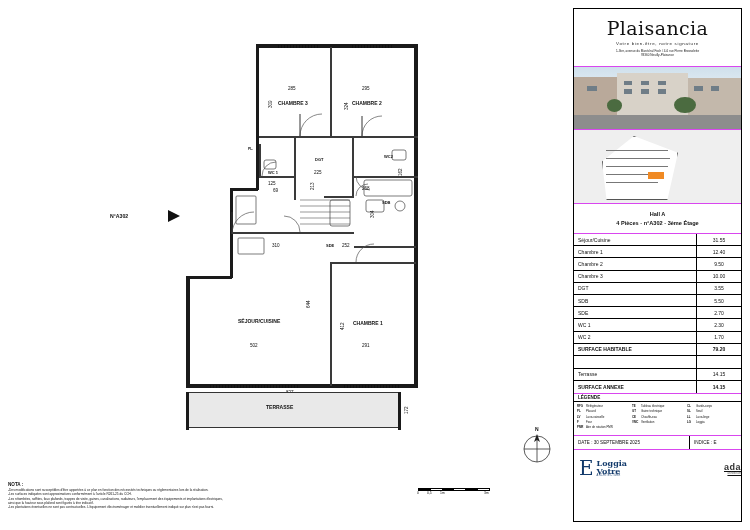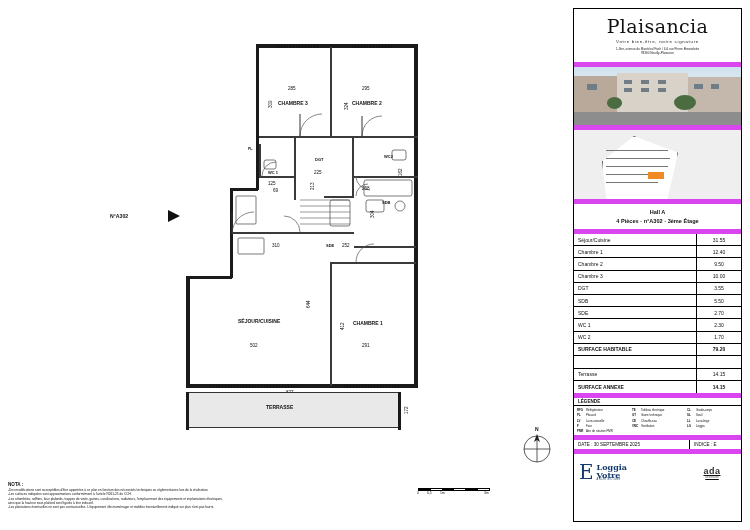--- a/index.html
+++ b/index.html
@@ -5,21 +5,21 @@
   html,body{margin:0;padding:0;background:#fff;}
   body{width:750px;height:530px;font-family:"Liberation Sans",sans-serif;color:#111;overflow:hidden;}
   #page{position:relative;width:750px;height:530px;background:#fff;}
 
   
   .abs{position:absolute;}
   .xtiny{font-size:3.2px;line-height:1.1;}
 
   
   #right{position:absolute;left:573px;top:8px;width:169px;height:514px;border:1px solid #000;box-sizing:border-box;}
-  .rsec{border-bottom:5px solid #d946ef;box-sizing:border-box;position:relative;}
+  .rsec{border-bottom:1px solid #d946ef;box-sizing:border-box;position:relative;}
 
   
   #logoblock{height:58px;display:flex;flex-direction:column;align-items:center;justify-content:center;}
   .logo-word{font-family:"DejaVu Serif",serif;font-size:19px;letter-spacing:.4px;color:#111;font-weight:400;position:relative;}
   .logo-sub{font-size:4.4px;letter-spacing:.7px;color:#222;margin-top:2px;}
   .logo-addr{font-size:3.1px;color:#222;text-align:center;margin-top:4px;line-height:1.25;}
 
   
   #photo{height:63px;overflow:hidden;background:#9fb7c9;position:relative;}
   .sky{position:absolute;left:0;top:0;width:100%;height:44%;background:linear-gradient(#cfe0ec,#e8eff4);}
@@ -64,21 +64,21 @@
   #datesec .ind{width:52px;border-left:1px solid #000;height:100%;display:flex;align-items:center;padding-left:4px;box-sizing:border-box;}
 
   
   #footsec{height:36px;display:flex;align-items:center;}
   .edfoot{flex:1;display:flex;align-items:center;gap:3px;padding-left:5px;}
   .ed-e{font-family:"DejaVu Serif",serif;font-size:20px;color:#123a6b;line-height:1;}
   .ed-txt{display:flex;flex-direction:column;line-height:1.05;}
   .ed-1{font-family:"DejaVu Serif",serif;font-size:8px;color:#123a6b;font-weight:bold;}
   .ed-2{font-family:"DejaVu Serif",serif;font-size:8px;color:#123a6b;font-weight:bold;}
   .ed-3{font-size:2.6px;color:#123a6b;letter-spacing:.3px;}
-  .adafoot{width:58px;text-align:center;padding-left:2px;text-decoration:underline;}
+  .adafoot{width:58px;text-align:right;padding-left:2px;text-decoration:underline;}
   .ada-1{font-size:9px;color:#333;font-weight:bold;letter-spacing:.5px;}
   .ada-2{font-size:2.6px;color:#555;}
 
   
   #plan{position:absolute;left:0;top:0;width:573px;height:530px;}
   .wall{position:absolute;background:#1a1a1a;}
   .thinwall{position:absolute;background:#3a3a3a;}
   .rlabel{position:absolute;font-size:5px;font-weight:bold;color:#111;white-space:nowrap;}
   .rlabel.sm{font-size:4px;}
   .dim{position:absolute;font-size:4.6px;color:#111;white-space:nowrap;}

